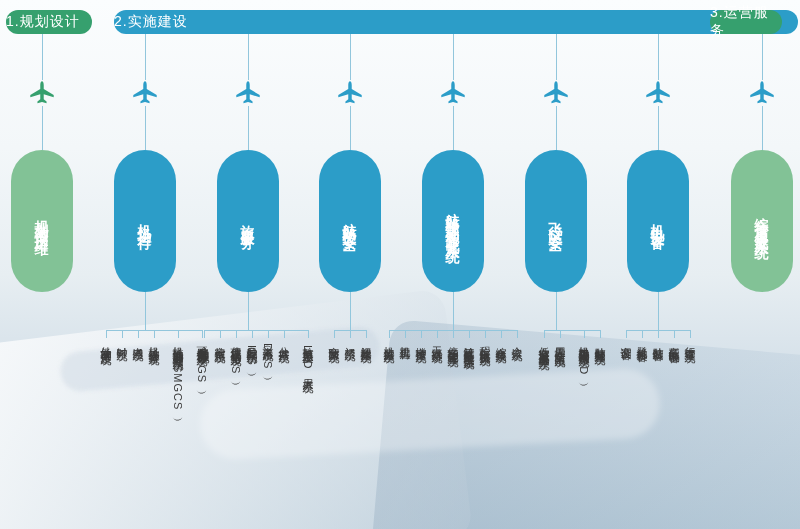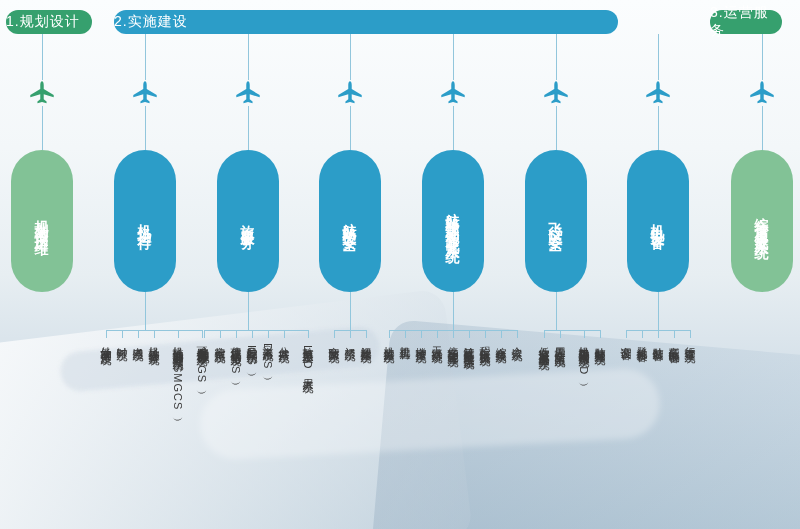--- a/index.html
+++ b/index.html
@@ -10,21 +10,21 @@
   .bg1{left:-60px;bottom:-40px;width:520px;height:250px;background:linear-gradient(100deg,rgba(255,255,255,.85),rgba(208,219,228,.35));transform:rotate(-7deg);border-radius:24px;}
   .bg2{right:-50px;bottom:-50px;width:470px;height:240px;background:linear-gradient(80deg,rgba(133,160,183,.30),rgba(173,196,214,.22));transform:rotate(5deg);border-radius:24px;}
   .bg3{left:200px;bottom:80px;width:460px;height:70px;background:rgba(255,255,255,.30);transform:rotate(-3deg);border-radius:40px;filter:blur(3px);}
   .bg4{left:60px;bottom:150px;width:320px;height:40px;background:rgba(198,211,222,.40);transform:rotate(-5deg);border-radius:20px;filter:blur(2px);}
 
   .pill{position:absolute;top:10px;height:24px;border-radius:12px;color:#fff;font-weight:normal;
     font-size:14px;display:flex;align-items:center;letter-spacing:1px;}
   .pill.green{background:var(--green,#36A06E);}
   .pill.blue{background:var(--blue,#2C9DC8);}
   #pill1{left:6px;width:86px;}
-  #pill2{left:114px;width:504px;}
+  #pill2{left:114px;width:684px;}
   #pill3{left:710px;width:72px;}
 
   .connectors{position:absolute;left:0;top:0;}
   .connectors path{stroke:var(--line,#92C6DC);stroke-width:1;fill:none;}
 
   .plane{position:absolute;top:80px;width:26px;height:26px;}
   .plane.blue path{fill:var(--blue,#2C9DC8);}
   .plane.green path{fill:var(--green,#36A06E);}
 
   .box{position:absolute;top:150px;width:62px;height:142px;border-radius:31px;

